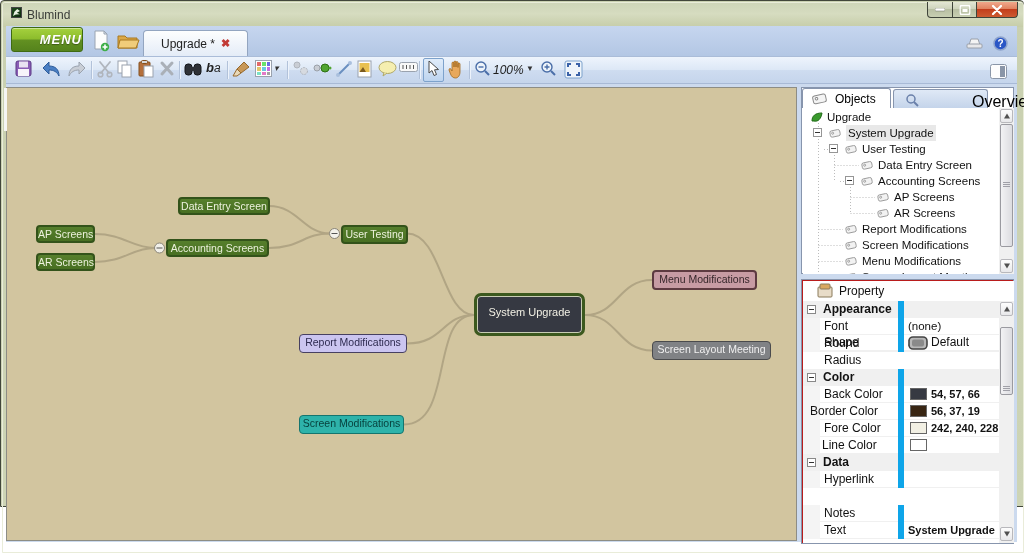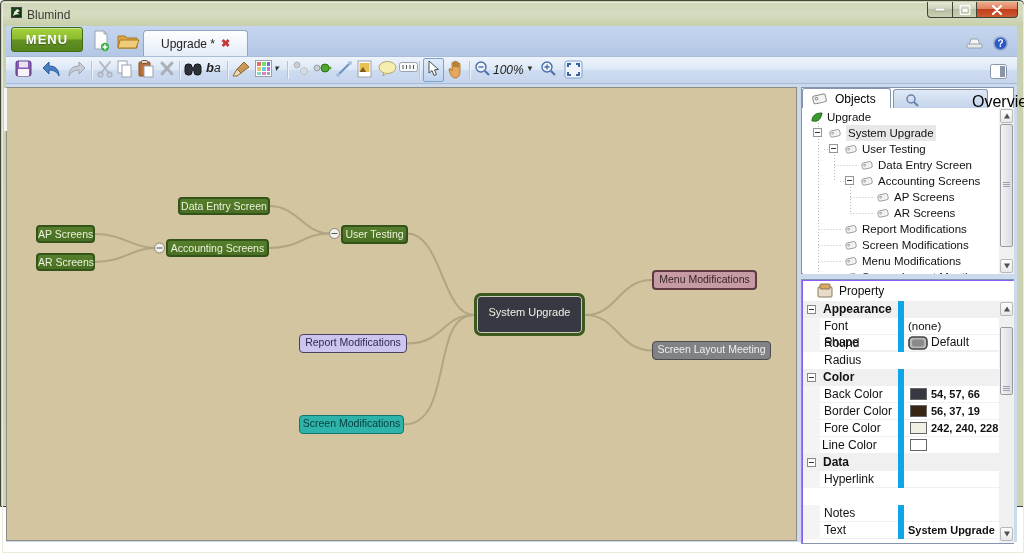--- a/index.html
+++ b/index.html
@@ -26,22 +26,22 @@
   background:linear-gradient(to bottom,#f0a88c 0%,#e08360 45%,#c33e1c 50%,#cd5a31 100%); }
 .wglyph { position:absolute; left:50%; top:50%; transform:translate(-50%,-50%); }
 
 #client { position:absolute; left:5px; top:25px; width:1011px; height:516px; background:#ccdaee; }
 
 #menubar { position:absolute; left:0; top:0; width:1011px; height:30px;
   background:linear-gradient(to bottom,#c6d6ef,#b3c7e4); }
 #menubtn { position:absolute; left:5px; top:1px; width:72px; height:25px;
   background:linear-gradient(to bottom,#a5d13e 0%,#8cbc2c 48%,#639122 52%,#55831c 100%);
   border:1px solid #3f6a12; border-radius:3px; box-shadow:inset 0 1px 0 rgba(255,255,255,.45);
-  color:#fff; font-weight:bold; font-size:13px; text-align:center; line-height:24px;
-  text-shadow:0 1px 1px rgba(0,0,0,.35); letter-spacing:1px;}
+  color:#fff; font-weight:bold; font-size:13px; text-align:right; line-height:24px;
+  text-shadow:0 1px 1px rgba(0,0,0,.35); letter-spacing:1px;font-style:italic;}
 #tab1 { position:absolute; left:137px; top:4px; width:105px; height:26px;
   background:linear-gradient(to bottom,#fdfefe,#eef3fa 60%,#e4ecf7);
   border:1px solid #93a5c0; border-bottom:none; border-radius:4px 4px 0 0;
   font-size:12px; color:#222; }
 #tab1 span.lbl { position:absolute; left:17px; top:6px; }
 #tab1 span.cls { position:absolute; left:77px; top:6px; color:#c23a36; font-weight:bold; font-size:11px; }
 .mbicon { position:absolute; top:4px; }
 
 #toolbar { position:absolute; left:0; top:30px; width:1011px; height:28px;
   background:linear-gradient(to bottom,#eef4fc 0%,#dde8f6 48%,#cedcf0 52%,#c5d5ec 100%);
@@ -67,21 +67,21 @@
 #tab-ovr { position:absolute; left:91px; top:1px; width:95px; height:19px;
   background:linear-gradient(to bottom,#dfe9f6,#c4d4ea); border:1px solid #8795ad; border-bottom:none; border-radius:3px 3px 0 0; z-index:1;}
 #tree { position:absolute; left:1px; top:20px; width:196px; height:166px; background:#fff; overflow:hidden;
   font-size:11.5px; color:#111; }
 .trow { position:absolute; height:16px; line-height:16px; white-space:nowrap; }
 .texp { position:absolute; width:9px; height:9px; border:1px solid #969696; background:#fff; top:3px; }
 .texp:after { content:""; position:absolute; left:1px; top:3px; width:5px; height:1px; background:#333; }
 .ttag { position:absolute; width:13px; height:10px; top:3px; }
 #treescroll { position:absolute; left:197px; top:20px; width:15px; height:166px; background:#f0f0f0; }
 
-#proppanel { position:absolute; left:0; top:192px; width:213px; height:265px; background:#8b5cf6; border:1px solid #8795ad; }
+#proppanel { position:absolute; left:0; top:192px; width:213px; height:265px; background:#b91c1c; border:1px solid #8795ad; }
 #prophdr { position:absolute; left:1px; top:1px; width:211px; height:20px; background:#fff; font-size:12px; color:#111; }
 #propgrid { position:absolute; left:1px; top:21px; width:196px; height:242px; background:#fff; font-size:12px; color:#111; }
 .prow { position:absolute; left:0; width:196px; height:17px; line-height:17px; border-bottom:1px solid #f0f0f0; }
 .pcat { background:#f0f0f0; font-weight:bold; }
 .pcat .pc1 { padding-left:20px; }
 .pc1 { position:absolute; left:0; top:0; width:101px; height:17px; padding-left:21px; border-right:6px solid #0ea5e9; }
 .pc2 { position:absolute; left:102px; top:0; width:96px; height:17px; padding-left:3px; white-space:nowrap; font-size:11.5px; }
 .pmargin { position:absolute; left:0; top:0; width:17px; height:17px; background:#f4f4f4; }
 .pexp { position:absolute; left:4px; top:4px; width:9px; height:9px; border:1px solid #888; background:#fff; }
 .pexp:after { content:""; position:absolute; left:1px; top:3px; width:5px; height:1px; background:#333; }
@@ -485,21 +485,21 @@
               <div class="prow" style="top:85px;">
                 <div class="pmargin"></div>
                 <div class="pc1" style="padding-left:21px;">Back Color</div>
                 <div class="pc2">
                   <div class="swatch" style="background:#363942;"></div>
                   <span class="pval" style="">54, 57, 66</span>
                 </div>
               </div>
               <div class="prow" style="top:102px;">
                 <div class="pmargin"></div>
-                <div class="pc1" style="padding-left:21px;">Border Color</div>
+                <div class="pc1" style="padding-left:7px;">Border Color</div>
                 <div class="pc2">
                   <div class="swatch" style="background:#382513;"></div>
                   <span class="pval" style="">56, 37, 19</span>
                 </div>
               </div>
               <div class="prow" style="top:119px;">
                 <div class="pmargin"></div>
                 <div class="pc1" style="padding-left:21px;">Fore Color</div>
                 <div class="pc2">
                   <div class="swatch" style="background:#f2f0e4;"></div>

